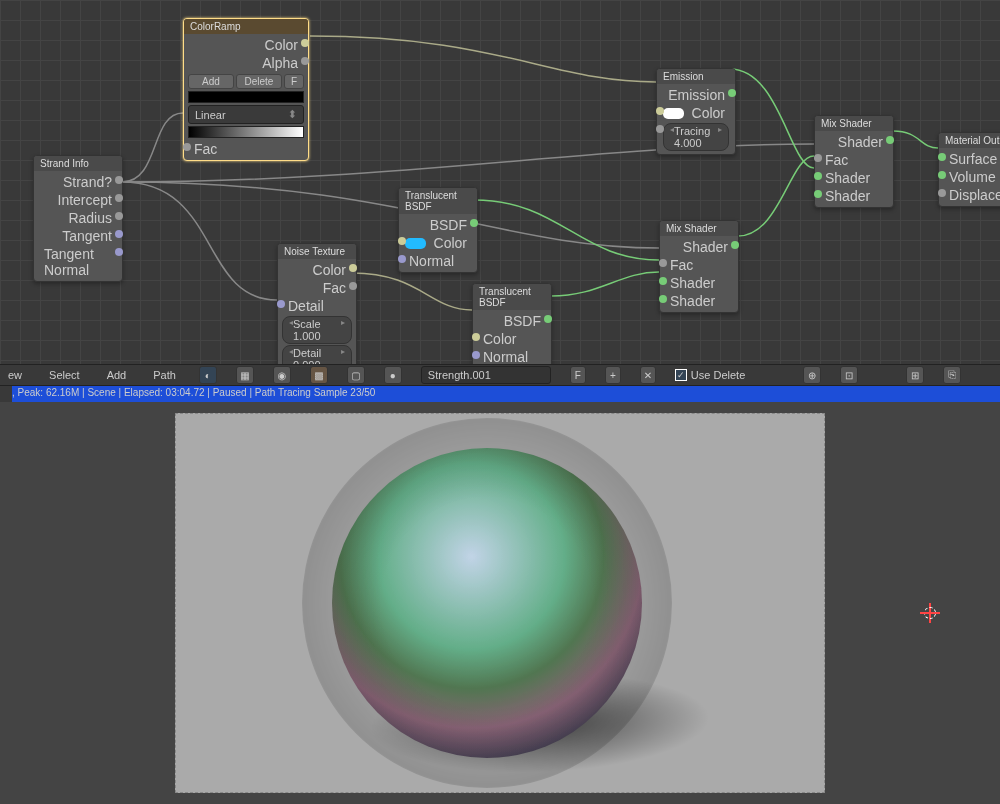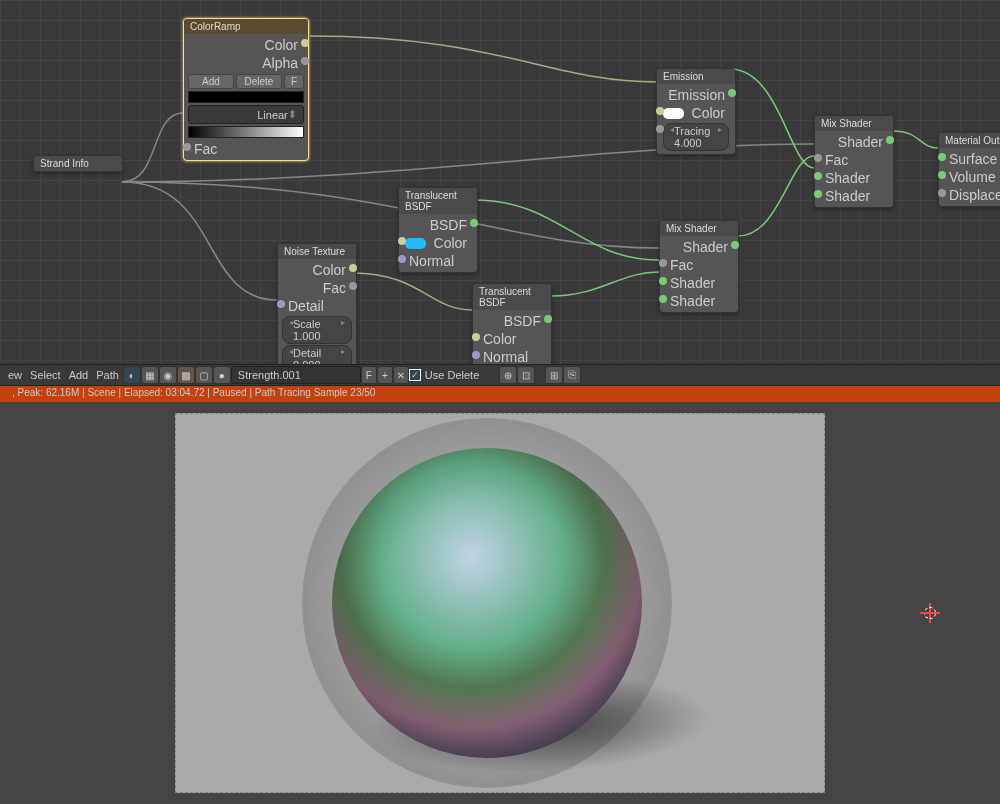--- a/index.html
+++ b/index.html
@@ -13,33 +13,33 @@
 .node-row.right{justify-content:flex-end}
 .socket{width:8px;height:8px;border-radius:50%;position:absolute;top:3px}
 .socket.in{left:-5px}
 .socket.out{right:-5px}
 .s-yellow{background:#cc9}
 .s-gray{background:#999}
 .s-green{background:#7c7}
 .s-purple{background:#99c}
 .node-label{font-size:14px;color:#ccc;padding:0 4px}
 .node-btn{background:#666;border:1px solid #444;border-radius:3px;padding:1px 6px;font-size:10px;color:#ccc;flex:1;text-align:center}
-.interp{background:#3a3a3a;border:1px solid #222;border-radius:3px;padding:2px 6px;font-size:10px;margin:0 0;display:flex;justify-content:flex-end;align-items:center}
+.interp{background:#3a3a3a;border:1px solid #222;border-radius:3px;padding:2px 6px;font-size:10px;margin:0 0;display:flex;justify-content:space-between;align-items:center}
 .node-field{background:#444;border:1px solid #333;border-radius:8px;padding:1px 6px;font-size:10px;display:flex;justify-content:space-between;margin:1px 0}
 .node-field .arrow{color:#888;font-size:8px}
 .color-swatch{width:22px;height:11px;border-radius:5px;display:inline-block;margin-right:4px}
 .ramp-bar{height:12px;background:linear-gradient(90deg,#000,#fff);margin:2px 0;border:1px solid #222}
 .black-bar{height:12px;background:#000;margin:2px 0;border:1px solid #222}
 svg.wires{position:absolute;top:0;left:0;width:100%;height:100%;pointer-events:none}
-.toolbar{position:absolute;top:364px;left:0;right:0;height:22px;background:#393939;border-top:1px solid #222;border-bottom:1px solid #222;display:flex;align-items:center;padding:0 4px;gap:0}
+.toolbar{position:absolute;top:364px;left:0;right:0;height:22px;background:#393939;border-top:1px solid #222;border-bottom:1px solid #222;display:flex;align-items:center;padding:0 4px;gap:19px}
 .toolbar .menu{font-size:11px;color:#ccc;padding:0 4px}
 .toolbar .icon{width:18px;height:18px;background:#555;border:1px solid #333;border-radius:3px;display:flex;align-items:center;justify-content:center;font-size:10px}
 .toolbar .mat-input{background:#333;border:1px solid #222;border-radius:3px;padding:2px 6px;font-size:11px;width:130px}
 .toolbar .chk{display:flex;align-items:center;gap:4px}
-.statusbar{position:absolute;top:386px;left:0;right:0;height:16px;background:#c2410c;padding:1px 12px;font-size:10px;color:#ccc}
+.statusbar{position:absolute;top:386px;left:12px;right:0;height:16px;background:#1d4ed8;padding:1px 0;font-size:10px;color:#ccc}
 .viewport{position:absolute;top:402px;left:0;right:0;bottom:0;background:#444;display:flex;align-items:center;justify-content:center}
 .render-frame{width:650px;height:380px;border:1px dashed #888;background:#aaa;position:relative;overflow:hidden}
 .furball{position:absolute;left:48%;top:50%;transform:translate(-50%,-50%);width:310px;height:310px;border-radius:50%;background:radial-gradient(circle at 45% 35%,#bcd,#6a8 35%,#575 50%,#867 65%,#445 80%);filter:contrast(1.1)}
 .fur{position:absolute;inset:-30px;border-radius:50%;background:radial-gradient(circle,transparent 40%,rgba(0,0,0,0.15) 70%,transparent 75%)}
 .shadow{position:absolute;left:30%;bottom:5%;width:340px;height:100px;background:radial-gradient(ellipse,rgba(0,0,0,0.6),transparent 70%);transform:skewX(-20deg)}
 .cursor3d{position:absolute;right:60px;top:50%;width:20px;height:20px}
 .cursor3d::before,.cursor3d::after{content:'';position:absolute;background:#f44}
 .cursor3d::before{left:9px;top:0;width:2px;height:20px}
 .cursor3d::after{left:0;top:9px;width:20px;height:2px}
 .cursor3d .ring{position:absolute;left:4px;top:4px;width:12px;height:12px;border:1px dashed #fff;border-radius:50%}
@@ -57,20 +57,42 @@
 <path d="M352,273 C420,273 430,310 472,310" stroke="#aa8" fill="none" stroke-width="1.5"></path>
 <path d="M474,200 C560,200 580,260 659,260" stroke="#7c7" fill="none" stroke-width="1.5"></path>
 <path d="M551,296 C600,296 620,272 659,272" stroke="#7c7" fill="none" stroke-width="1.5"></path>
 <path d="M730,69 C780,69 790,168 814,168" stroke="#7c7" fill="none" stroke-width="1.5"></path>
 <path d="M738,236 C780,236 790,156 814,156" stroke="#7c7" fill="none" stroke-width="1.5"></path>
 <path d="M893,131 C920,131 920,148 938,148" stroke="#7c7" fill="none" stroke-width="1.5"></path>
 </svg>
 
 <div class="node" style="left:33px;top:155px;width:90px">
 <div class="node-header">Strand Info</div>
+<div class="node-body">
+<div class="node-row right">
+          <span class="node-label">Strand?</span>
+          <span class="socket out s-gray"></span>
+        </div>
+<div class="node-row right">
+          <span class="node-label">Intercept</span>
+          <span class="socket out s-gray"></span>
+        </div>
+<div class="node-row right">
+          <span class="node-label">Radius</span>
+          <span class="socket out s-gray"></span>
+        </div>
+<div class="node-row right">
+          <span class="node-label">Tangent</span>
+          <span class="socket out s-purple"></span>
+        </div>
+<div class="node-row right">
+          <span class="node-label">Tangent Normal</span>
+          <span class="socket out s-purple"></span>
+        </div>
+</div>
     </div>
 
 <div class="node selected" style="left:183px;top:18px;width:126px">
 <div class="node-header" style="background:#5a4a30">ColorRamp</div>
 <div class="node-body">
 <div class="node-row right">
           <span class="node-label">Color</span>
           <span class="socket out s-yellow"></span>
         </div>
 <div class="node-row right">

